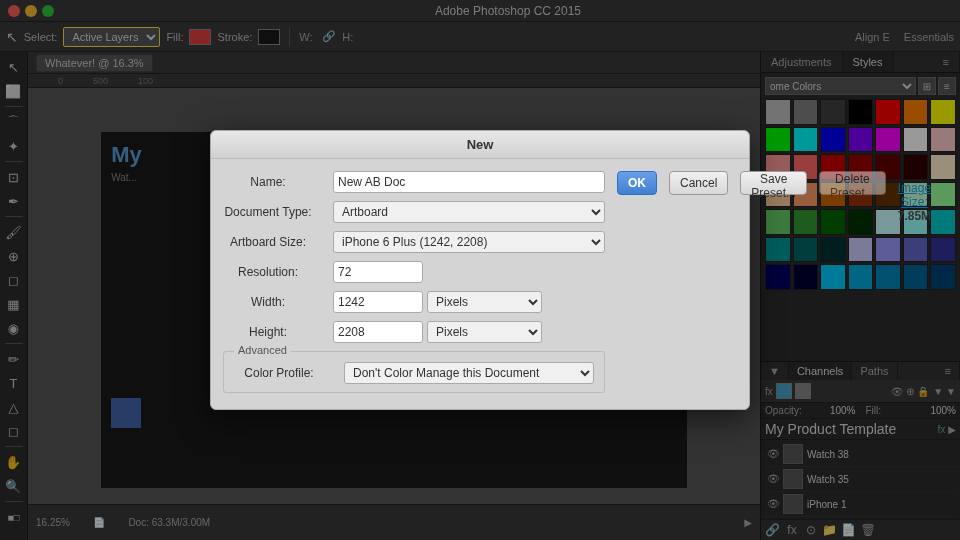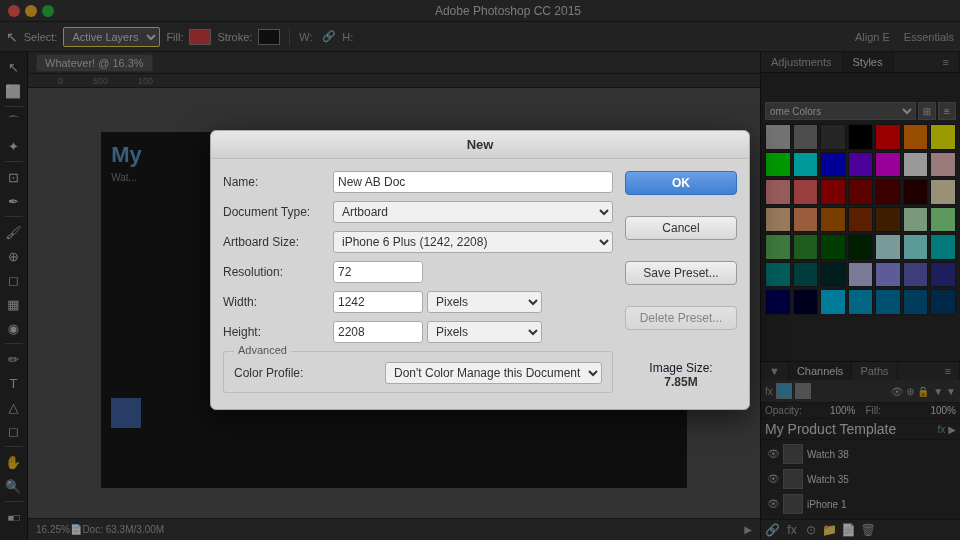--- a/index.html
+++ b/index.html
@@ -152,38 +152,37 @@
     .canvas-text-preview { color: #5a9fd4; font-size: 22px; font-weight: bold; }
     .canvas-label { color: #888; font-size: 10px; position: absolute; top: 40px; left: 10px; }
     .canvas-rect { width: 30px; height: 30px; background: #4466aa; position: absolute; bottom: 60px; left: 10px; }
 
     
     #status-bar {
       position: absolute;
       bottom: 0;
       left: 0;
       right: 0;
-      height: 22px;
+      height: 36px;
       background: #3a3a3a;
       border-top: 1px solid #222;
       display: flex;
       align-items: center;
       padding: 0 8px;
-      gap: 0;
+      gap: 23px;
     }
     .status-text { color: #aaa; font-size: 10px; }
 
     
     #right-panel {
       width: 200px;
       background: #2c2c2c;
       border-left: 1px solid #1a1a1a;
       display: flex;
       flex-direction: column;
-      gap: 25px;
     }
     #right-panel-tabs {
       display: flex;
       background: #333;
       border-bottom: 1px solid #1a1a1a;
     }
     .rp-tab {
       padding: 4px 10px;
       color: #aaa;
       font-size: 11px;
@@ -335,33 +334,33 @@
 
     #dialog-body {
       display: flex;
       padding: 12px 12px 0 12px;
       gap: 12px;
     }
     #dialog-left { flex: 1; }
     #dialog-right {
       width: 120px;
       display: flex;
-      flex-direction: column;
-      gap: 21px;
+      flex-direction: row;
+      gap: 12px;
     }
 
     .field-row {
       display: flex;
       align-items: center;
       margin-bottom: 8px;
     }
     .field-label {
       color: #333;
       font-size: 12px;
-      text-align: left;
+      text-align: center;
       min-width: 110px;
       padding-right: 20px;
     }
     .field-input {
       flex: 1;
       height: 22px;
       border: 1px solid #aaa;
       border-radius: 3px;
       padding: 0 4px;
       font-size: 12px;
@@ -440,21 +439,21 @@
     .dialog-btn-disabled {
       opacity: 0.5;
       cursor: default;
     }
 
     
     .image-size-box {
       text-align: center;
       padding: 10px 0 0 0;
     }
-    .image-size-label { color: #0f172a; font-size: 12px; }
+    .image-size-label { color: #0369a1; font-size: 12px; text-decoration: underline; }
     .image-size-value { color: #333; font-size: 12px; font-weight: bold; }
   </style>
 </head>
 <body>
 
 <div id="menu-bar">
   <div class="traffic-lights">
     <div class="tl tl-red"></div>
     <div class="tl tl-yellow"></div>
     <div class="tl tl-green"></div>
@@ -722,21 +721,21 @@
           <input class="field-input-half" type="text" value="2208" style="">
           <select class="field-select-half">
             <option>Pixels</option>
             <option>Inches</option>
             <option>Centimeters</option>
           </select>
         </div>
 
         <div class="advanced-group">
           <span class="advanced-legend">Advanced</span>
-          <div class="field-row" style="margin-bottom:0;gap:41px;">
+          <div class="field-row" style="margin-bottom:0;">
             <label class="field-label">Color Profile:</label>
             <select class="field-select">
               <option>Don't Color Manage this Document</option>
               <option>sRGB IEC61966-2.1</option>
               <option>Adobe RGB (1998)</option>
             </select>
           </div>
         </div>
       </div>
 

